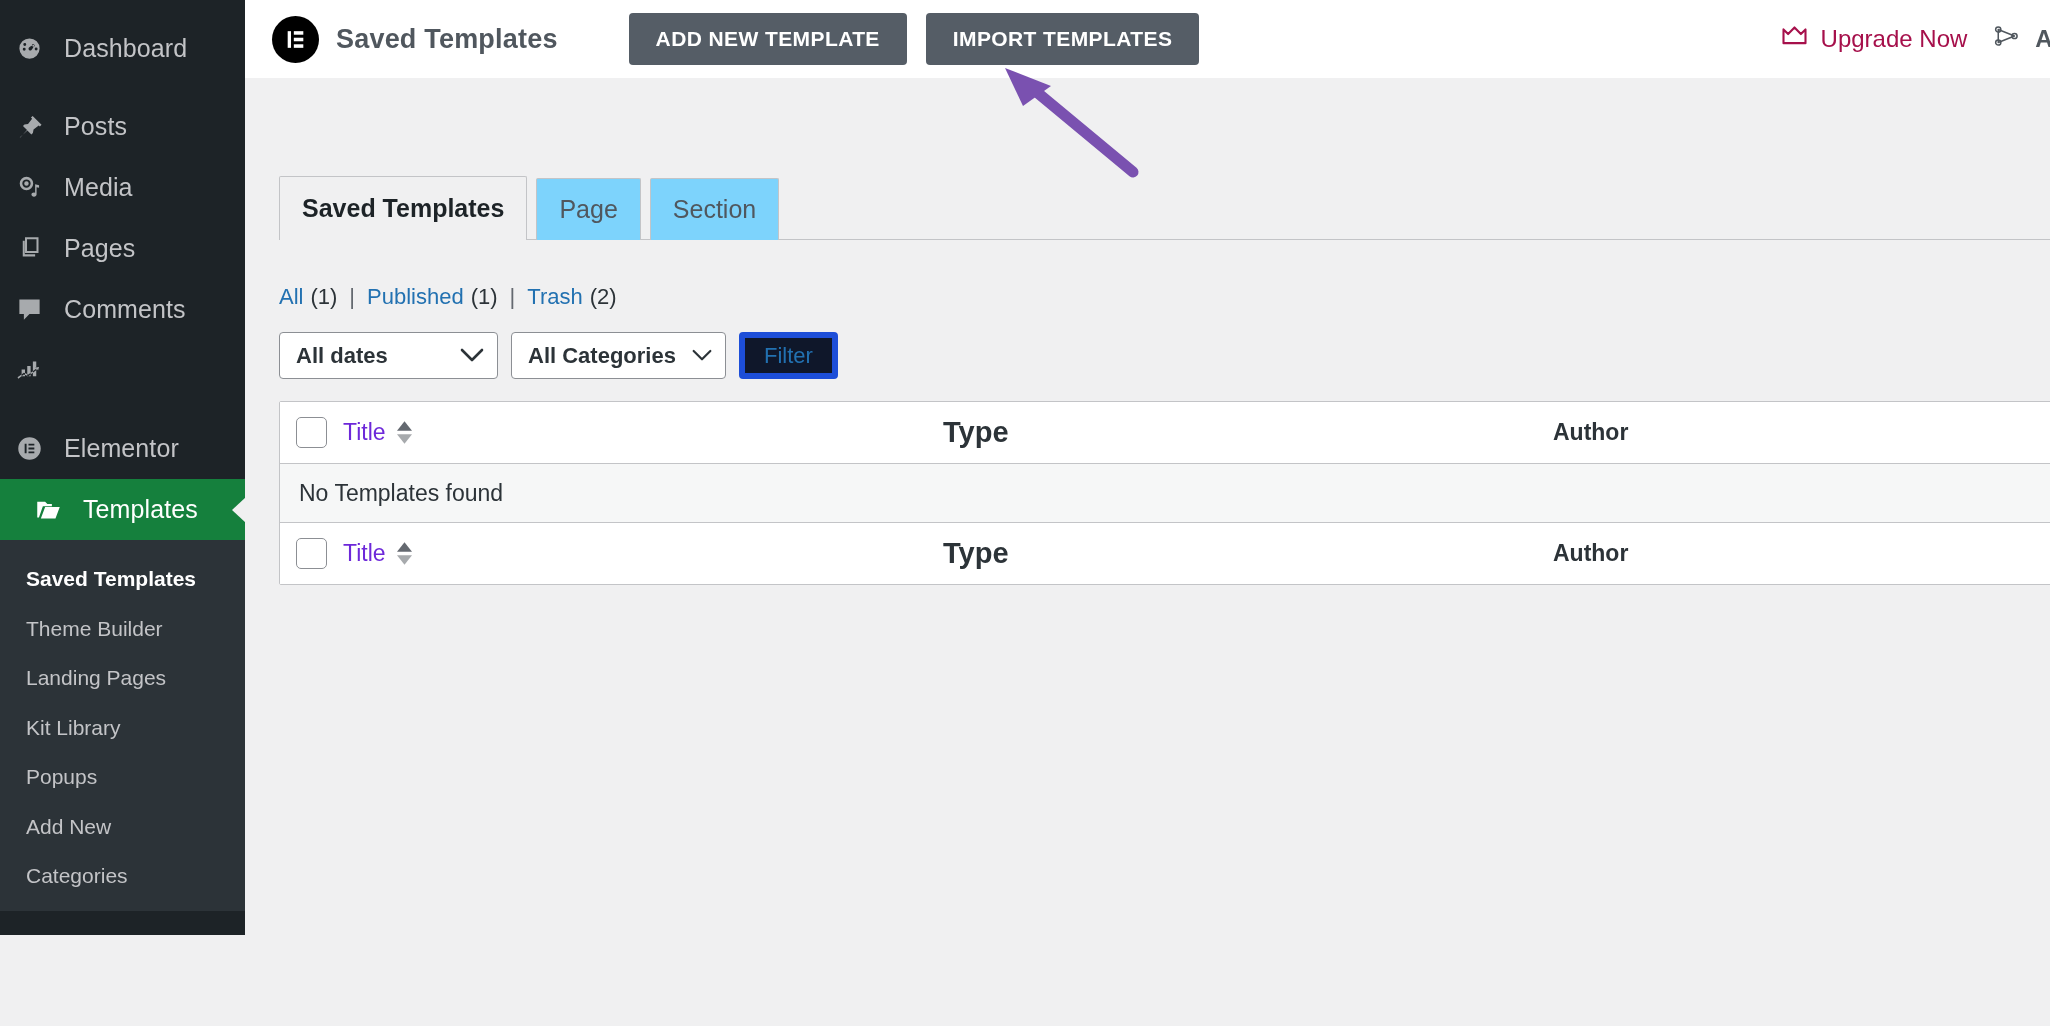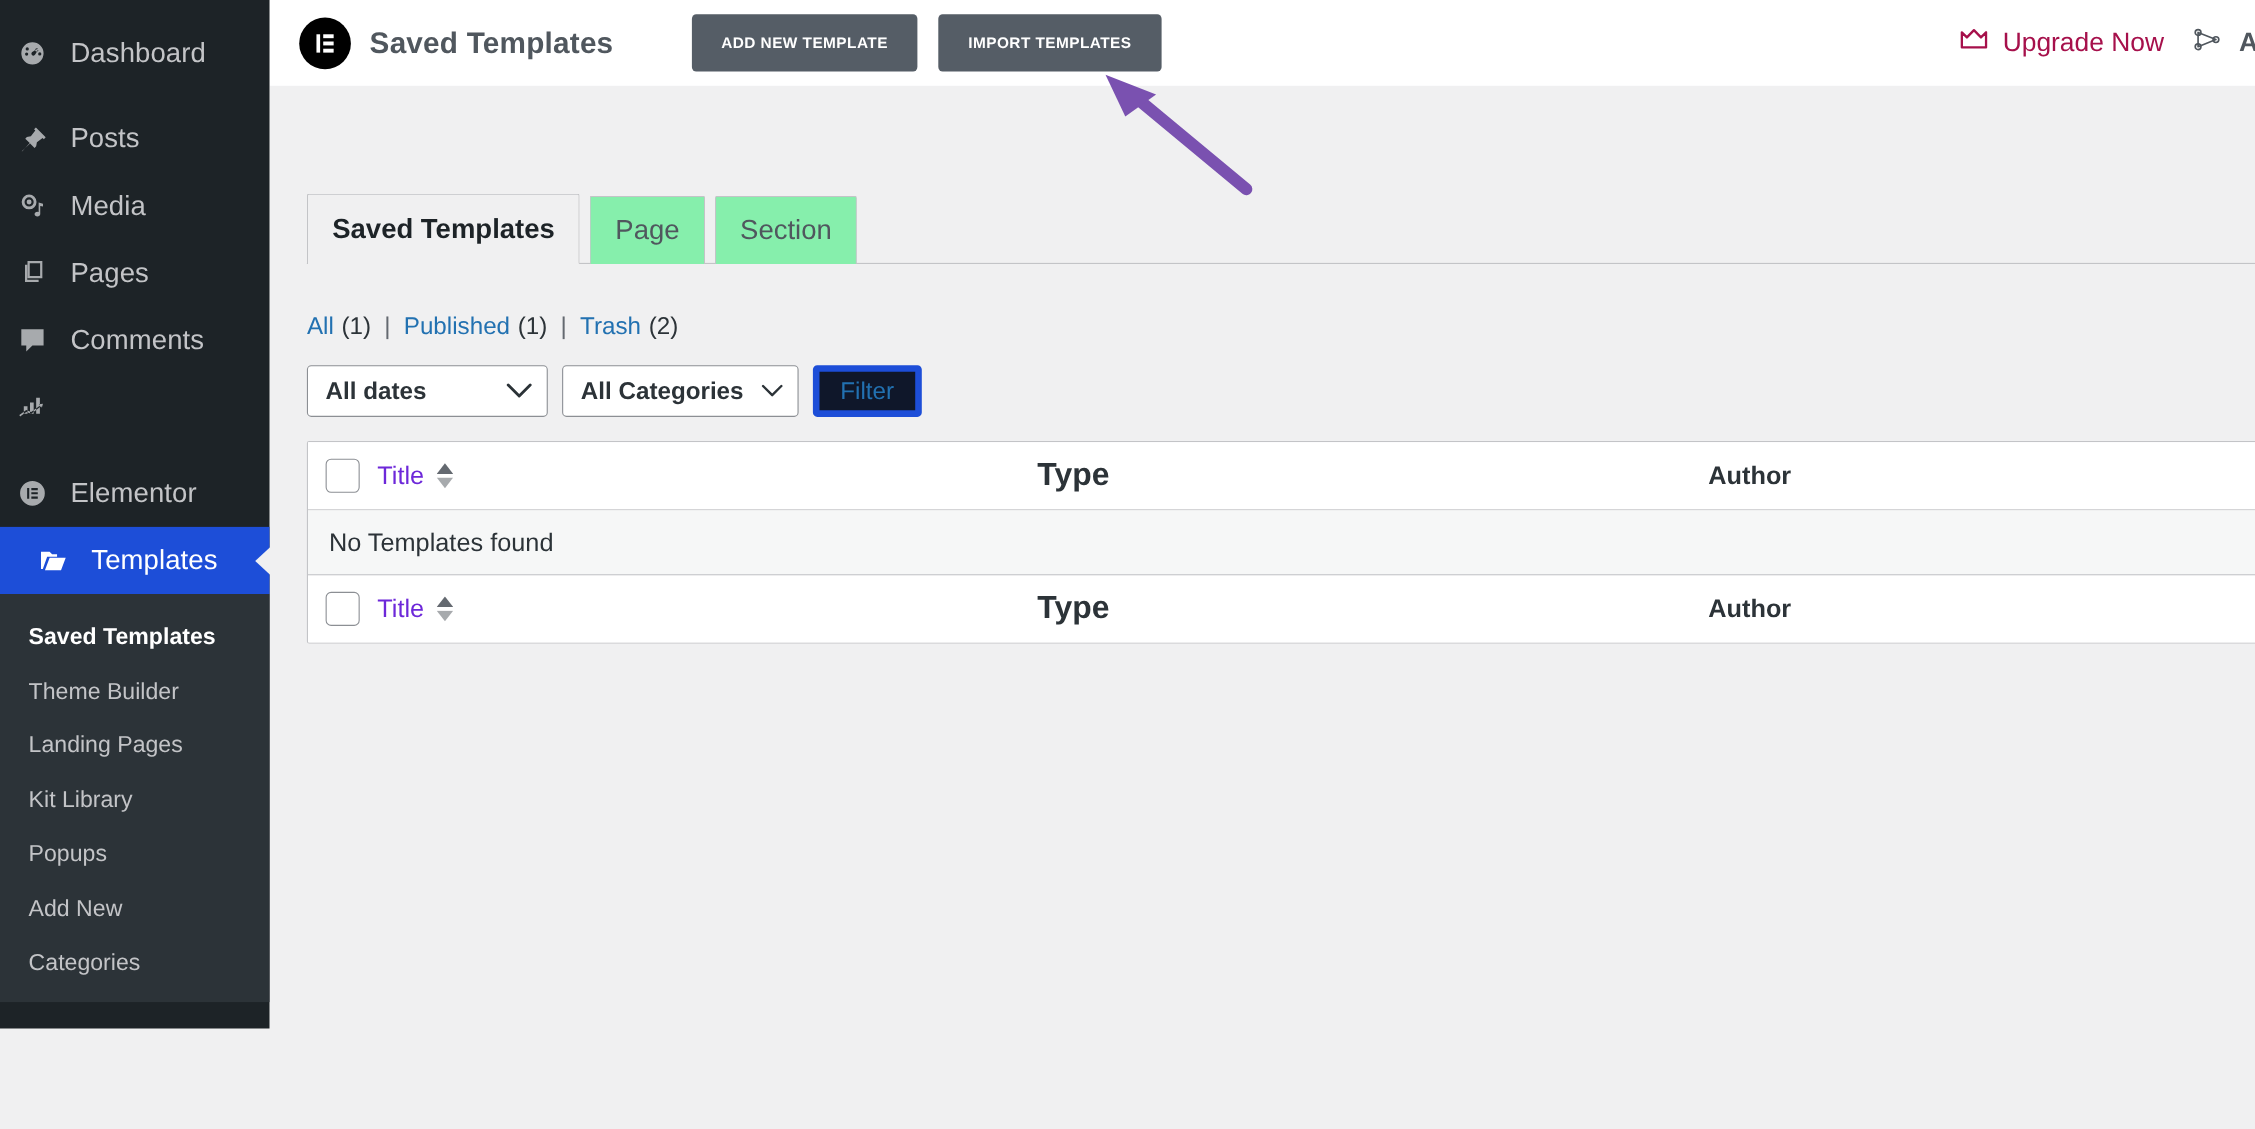--- a/index.html
+++ b/index.html
@@ -17,21 +17,21 @@
     width: 245px; min-width: 245px; height: 935px;
     background: #1d2327; position: relative; z-index: 5;
     padding-top: 18px;
   }
   .nav-item {
     display: flex; align-items: center;
     height: 61px; padding-left: 16px;
     color: #c3c4c7; font-size: 25px; letter-spacing: .1px;
     cursor: pointer; position: relative;
   }
-  .nav-item.active { background: #1d4ed8; color: #fff; font-weight: 400; padding-left: 35px; }
+  .nav-item.active { background: #15803d; color: #fff; font-weight: 400; padding-left: 35px; }
   .nav-item.active .nav-ico svg { fill: #fff; }
   .nav-item .nav-ico {
     width: 42px; min-width: 42px; display: flex;
     align-items: center; justify-content: flex-start;
   }
   .nav-item .nav-ico svg { fill: #a7aaad; }
   .nav-label { padding-left: 6px; }
   .nav-pointer {
     position: absolute; right: -1px; top: 50%; transform: translateY(-50%);
     width: 0; height: 0;
@@ -63,21 +63,21 @@
   }
   .brand-title {
     margin-left: 17px; font-size: 27px; font-weight: bold;
     color: #50575e; letter-spacing: .2px;
   }
   .topbar-actions { display: flex; align-items: center; margin-left: 71px; gap: 19px; }
   .btn-gray {
     background: #555d66; color: #fff;
     border: none; border-radius: 4px;
     font-family: "Liberation Sans", sans-serif;
-    font-size: 14px; font-weight: bold; letter-spacing: .4px;
+    font-size: 21px; font-weight: bold; letter-spacing: .4px;
     padding: 0 27px; height: 52px;
     display: flex; align-items: center; justify-content: center;
     cursor: pointer; white-space: nowrap;
   }
   .topbar-right {
     position: absolute; right: 0; top: 0; height: 78px;
     display: flex; align-items: center; gap: 26px; padding-right: 0;
   }
   .upgrade-link {
     display: flex; align-items: center; gap: 13px;
@@ -98,21 +98,21 @@
 
   .tabs { display: flex; align-items: flex-end; margin-top: 100px; height: 62px; position: relative; }
   .tabs::after {
     content: ""; position: absolute; left: 0; right: -40px; bottom: 0;
     height: 1px; background: #c3c4c7;
   }
   .tab {
     height: 62px; display: flex; align-items: center;
     padding: 0 22px; font-size: 25px; cursor: pointer;
     border: 1px solid #c3c4c7; border-bottom: none;
-    background: #86efac; color: #50575e;
+    background: #7dd3fc; color: #50575e;
     margin-right: 9px; position: relative; z-index: 2;
     border-radius: 2px 2px 0 0;
   }
   .tab.active {
     background: #f0f0f1; color: #1d2327; font-weight: bold;
     height: 64px; z-index: 3;
   }
   .tab.active::after {
     content: ""; position: absolute; left: 0; right: 0; bottom: -1px;
     height: 2px; background: #f0f0f1;

